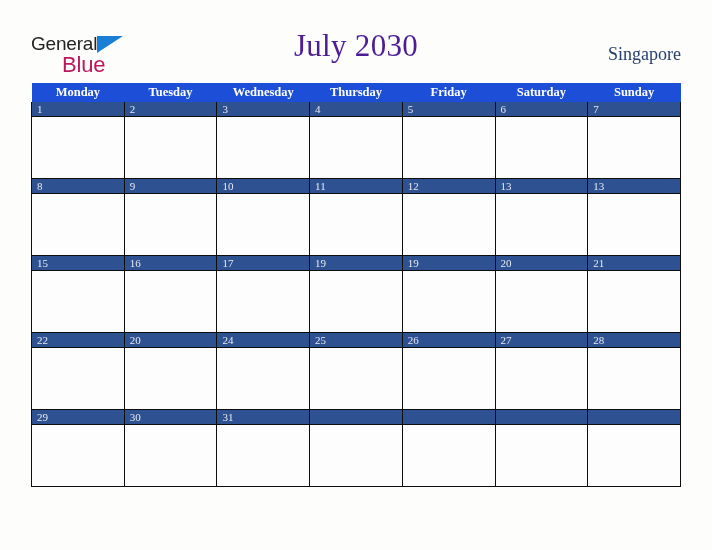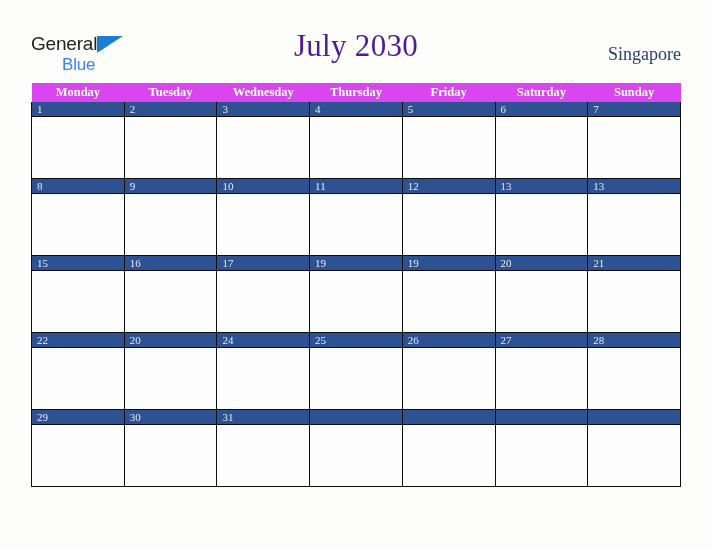--- a/index.html
+++ b/index.html
@@ -59,22 +59,22 @@
   }
   .logo-row2 {
     display: block;
     width: 100%;
     text-align: left;
     padding-left: 31px;
     box-sizing: border-box;
   }
   .logo-blue {
     font-family: "Liberation Sans", sans-serif;
-    font-size: 17px;
-    color: #3b82f6;
+    font-size: 22px;
+    color: #be185d;
     letter-spacing: -0.2px;
     line-height: 21px;
   }
 
   .title {
     position: absolute;
     left: 0;
     top: 28px;
     width: 712px;
     text-align: center;
@@ -96,21 +96,21 @@
   
   .calendar {
     position: absolute;
     left: 31px;
     top: 83px;
     width: 650px;
     border-collapse: collapse;
     table-layout: fixed;
   }
   .calendar th {
-    background: #d946ef;
+    background: #1d4ed8;
     color: #ffffff;
     font-family: "Liberation Serif", serif;
     font-weight: bold;
     font-size: 12.5px;
     height: 19px;
     padding: 0;
     text-align: center;
     border: none;
   }
   .calendar td {

